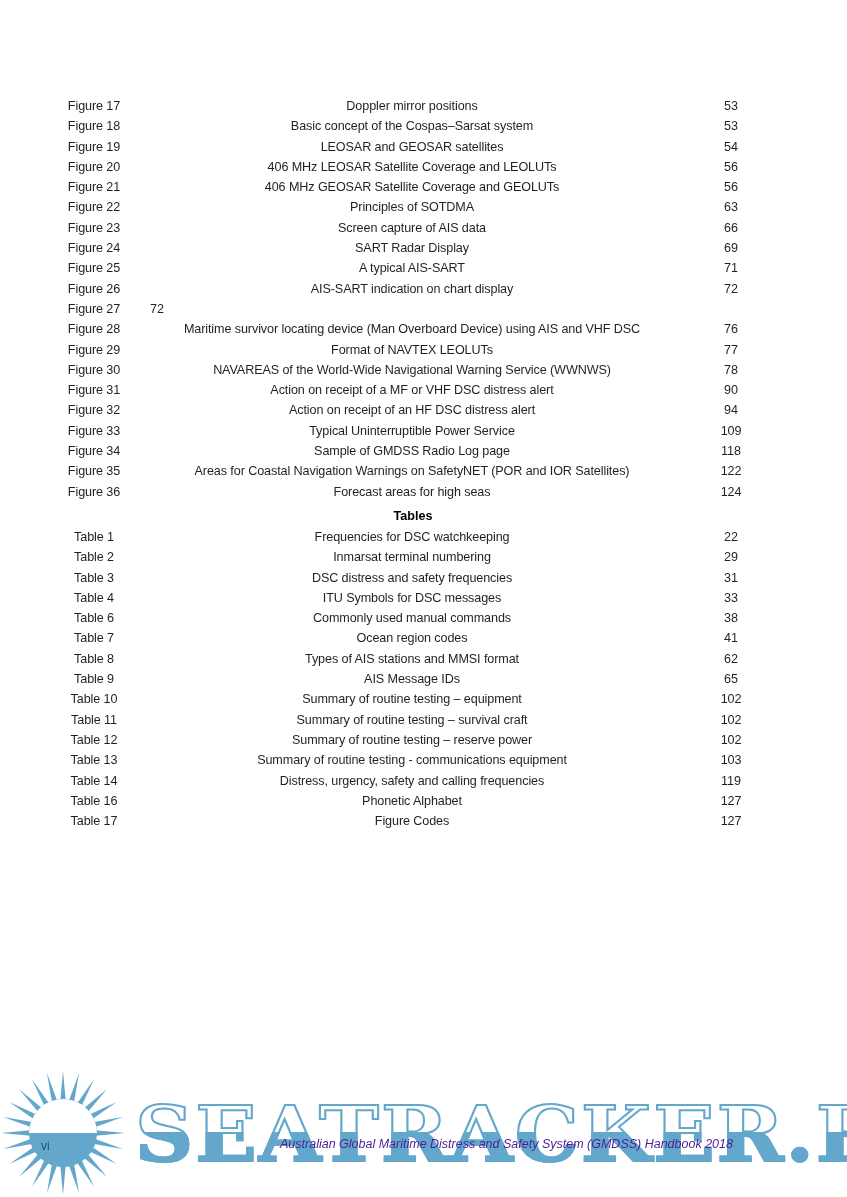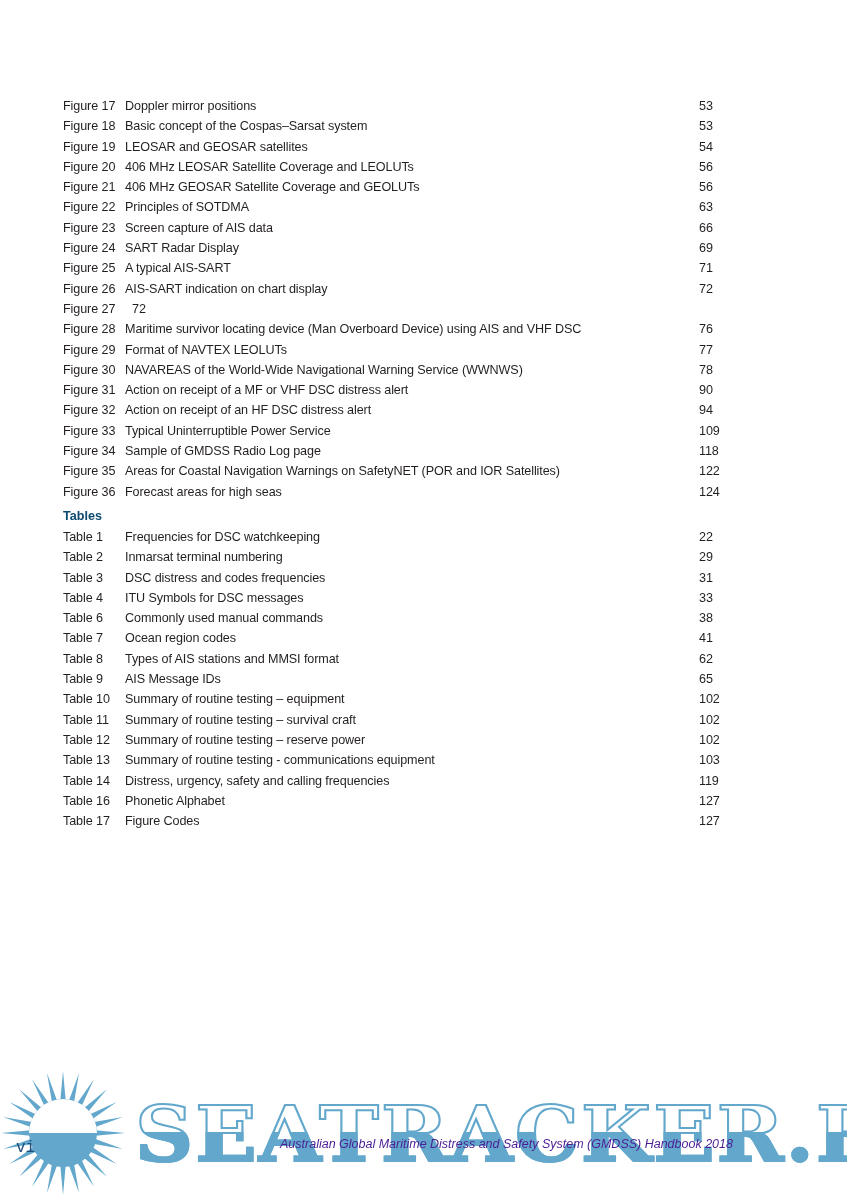--- a/index.html
+++ b/index.html
@@ -13,20 +13,21 @@
       position: relative;
       overflow: hidden;
       font-family: "Liberation Sans", sans-serif;
       color: #231f20;
     }
     .toc {
       position: absolute;
       left: 63px;
       top: 96px;
       width: 700px;
+      text-align: center;
     }
     .toc-row {
       display: flex;
       height: 20.3px;
       line-height: 20.3px;
       font-size: 12.6px;
       letter-spacing: -0.1px;
     }
     .toc-label {
       width: 62px;
@@ -34,53 +35,51 @@
       white-space: nowrap;
     }
     .toc-title {
       flex: 1 1 auto;
       white-space: nowrap;
     }
     .toc-page {
       width: 64px;
       flex: 0 0 64px;
       white-space: nowrap;
-      margin-left: 7px;
     }
     .section-head {
       height: 23px;
       line-height: 25px;
       font-size: 12.6px;
       font-weight: bold;
-      color: #0c4a6e;
+      color: #000000;
     }
     .tables-gap { height: 2px; }
 
     
     .footer {
       position: absolute;
       left: 0;
       top: 1070px;
       width: 847px;
       height: 127px;
     }
     .sun {
       position: absolute;
       left: 0;
       top: 0;
       width: 126px;
       height: 126px;
     }
     .page-num {
       position: absolute;
-      left: 16px;
+      left: 41px;
       top: 69px;
-      font-size: 16px;
+      font-size: 12px;
       color: #1f4e79;
-      font-family: Liberation Mono, monospace;
     }
     .watermark {
       position: absolute;
       left: 135px;
       top: 27px;
       font-family: "DejaVu Serif", serif;
       font-weight: bold;
       font-size: 76px;
       letter-spacing: 2px;
       line-height: 76px;
@@ -217,21 +216,21 @@
         <span class="toc-title">Frequencies for DSC watchkeeping</span>
         <span class="toc-page">22</span>
       </div>
       <div class="toc-row">
         <span class="toc-label">Table 2</span>
         <span class="toc-title">Inmarsat terminal numbering</span>
         <span class="toc-page">29</span>
       </div>
       <div class="toc-row">
         <span class="toc-label">Table 3</span>
-        <span class="toc-title">DSC distress and codes frequencies</span>
+        <span class="toc-title">DSC distress and safety frequencies</span>
         <span class="toc-page">31</span>
       </div>
       <div class="toc-row">
         <span class="toc-label">Table 4</span>
         <span class="toc-title">ITU Symbols for DSC messages</span>
         <span class="toc-page">33</span>
       </div>
       <div class="toc-row">
         <span class="toc-label">Table 6</span>
         <span class="toc-title">Commonly used manual commands</span>

